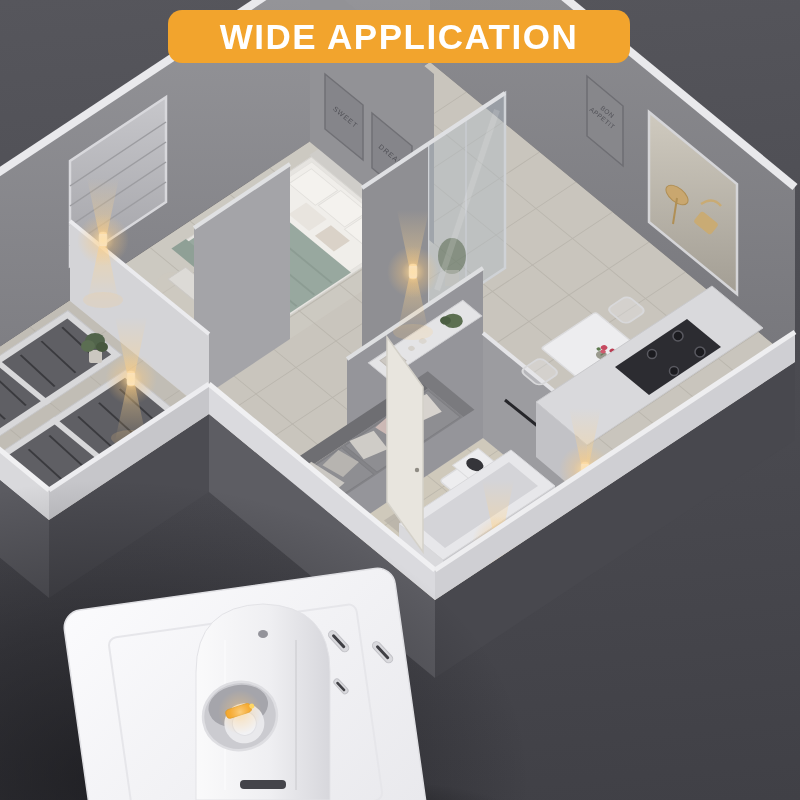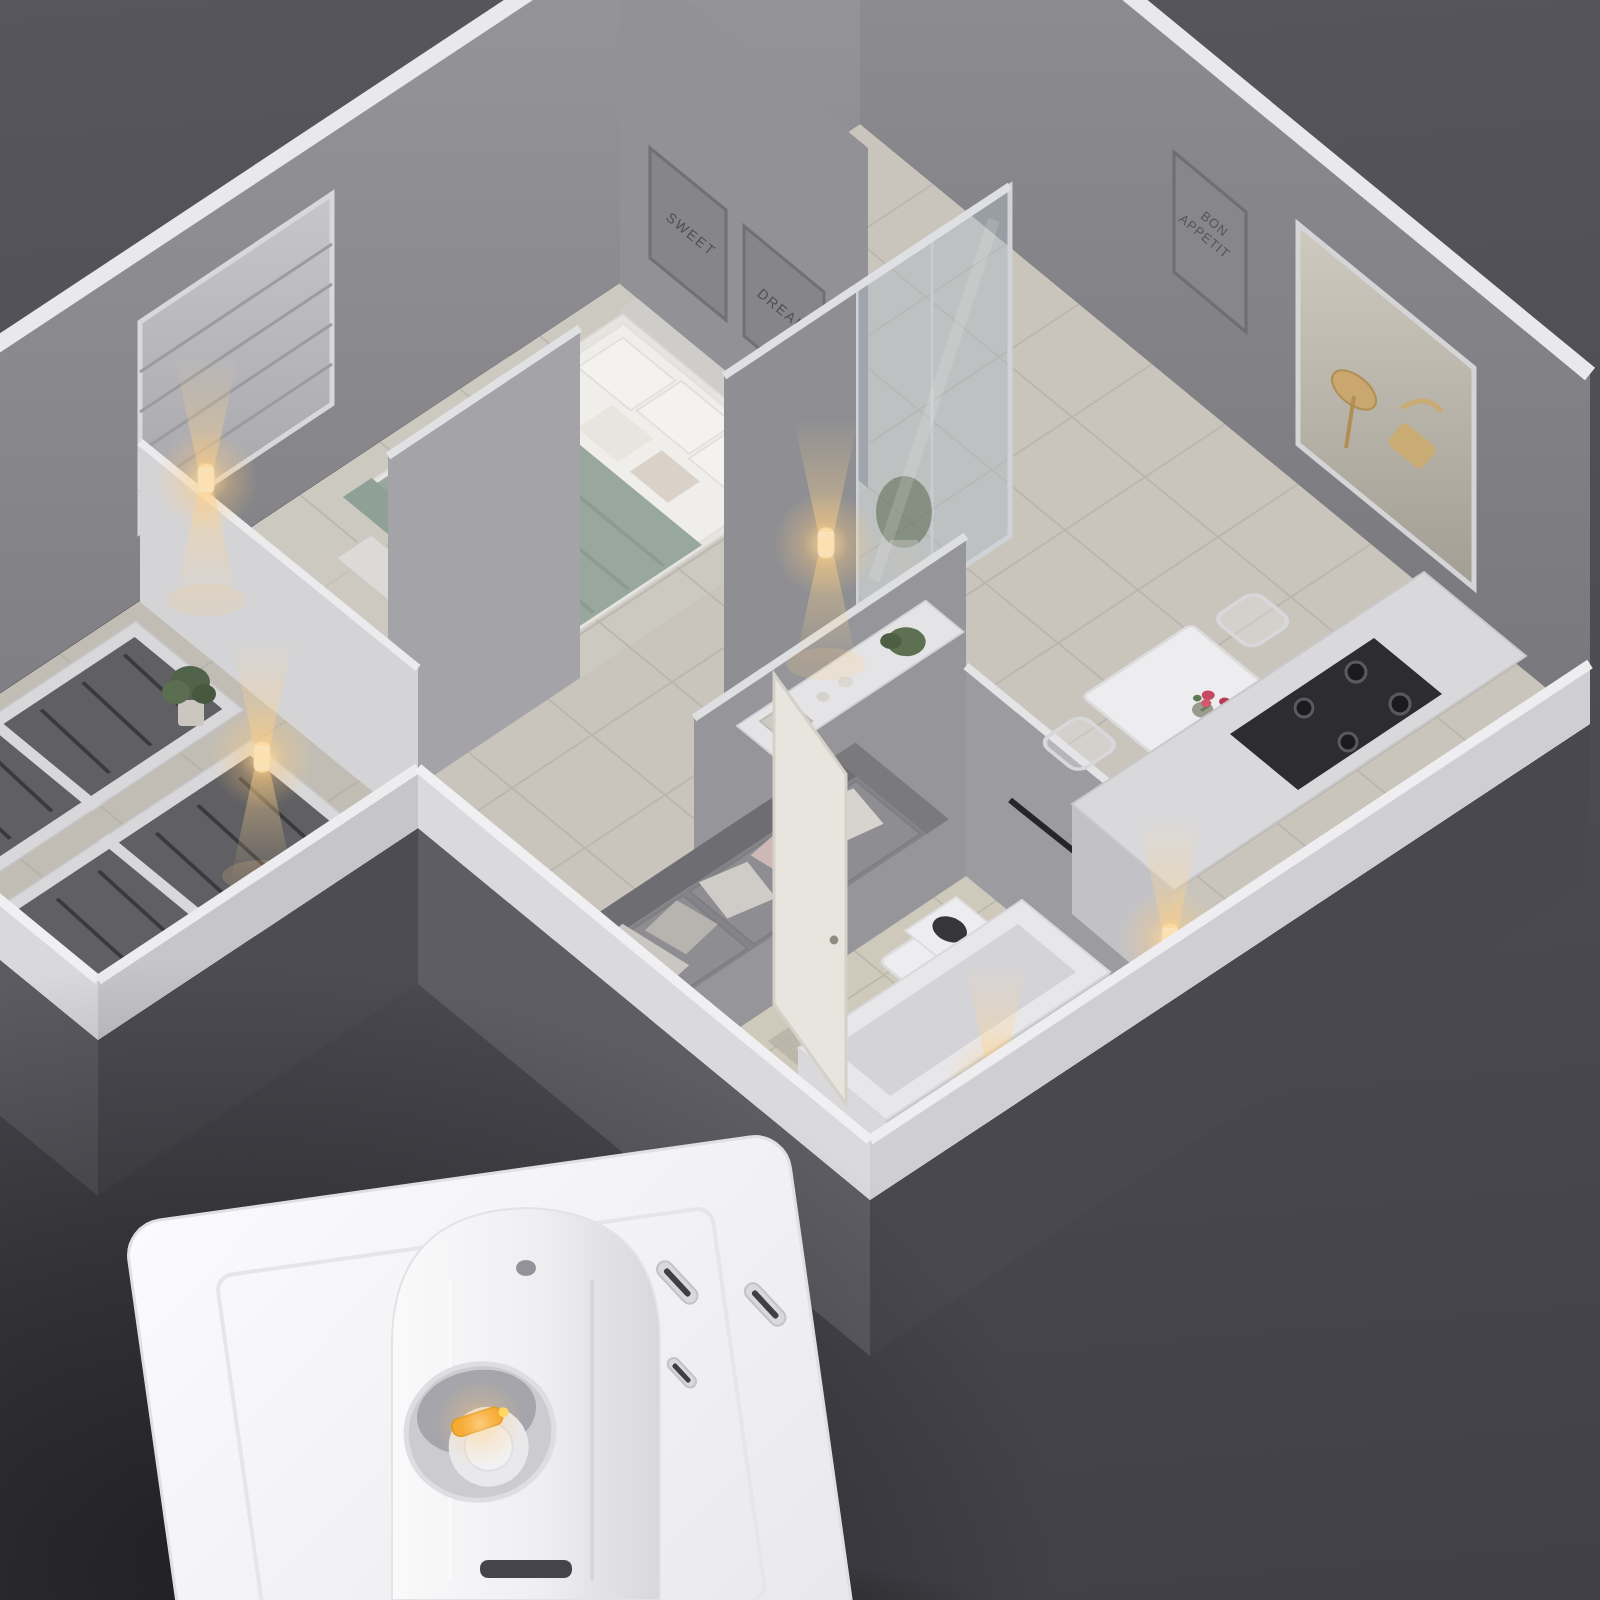--- a/index.html
+++ b/index.html
@@ -412,14 +412,17 @@
     </g>
     <g transform="rotate(-18 240 712)">
       <rect x="226" y="706" width="26" height="9" rx="4" fill="#f3a11c" stroke="#d88f10" stroke-width="0.8"></rect>
       <circle cx="253" cy="710" r="2.5" fill="#ffd95e"></circle>
     </g>
     <circle cx="240" cy="712" r="22" fill="url(#gHalo)" opacity="0.85"></circle>
     <rect x="240" y="780" width="46" height="9" rx="4" fill="#44444a"></rect>
   </g>
 </svg>
 
-
+<div class="banner" style="background: rgb(242, 164, 45); color: rgb(255, 255, 255);">
+  <span>WIDE APPLICATION</span>
 </div>
 
+</div>
+
 </body></html>

